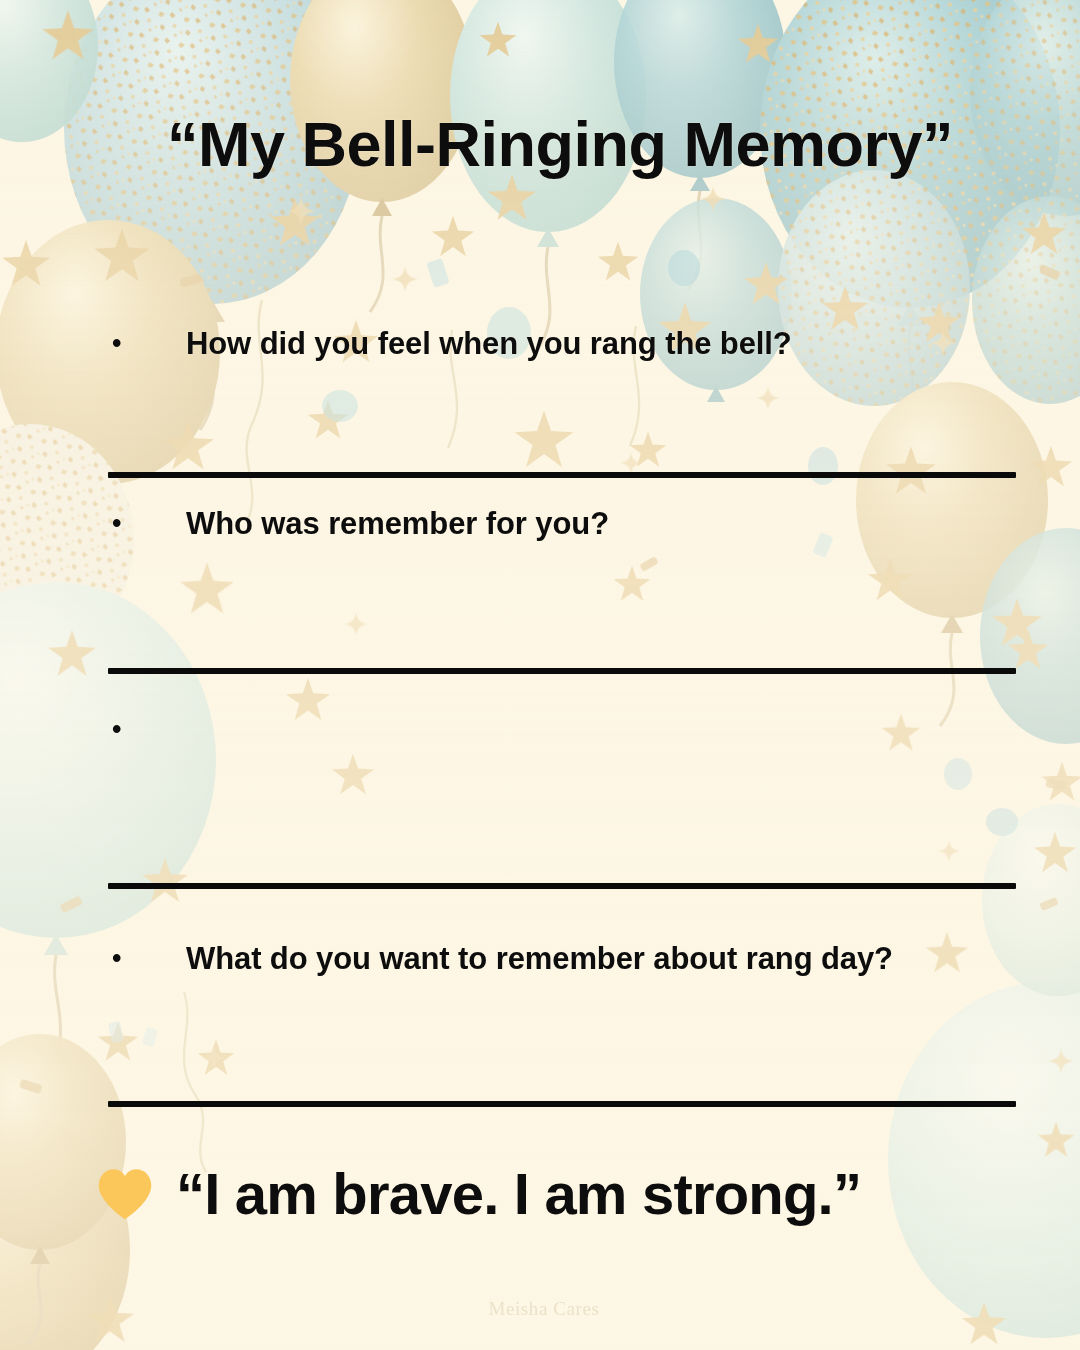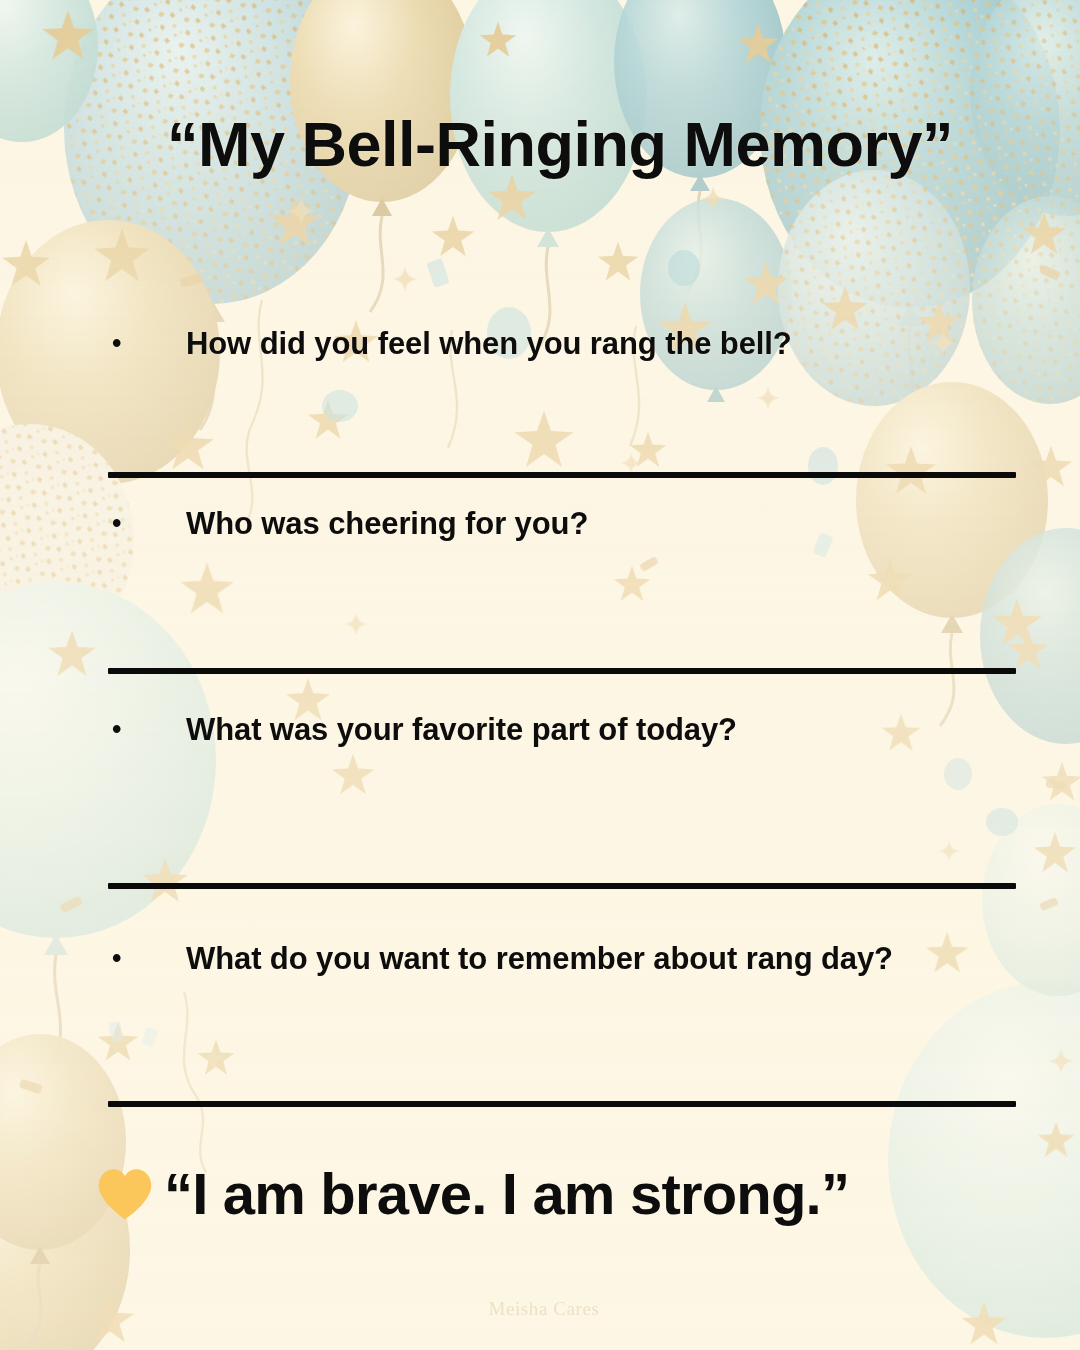--- a/index.html
+++ b/index.html
@@ -87,21 +87,21 @@
     background: #0a0a0a;
     border-radius: 1px;
   }
 
   .affirmation {
     position: absolute;
     left: 96px;
     top: 1160px;
     display: flex;
     align-items: center;
-    gap: 10px;
+    gap: 22px;
   }
   .heart {
     width: 58px;
     height: 54px;
     position: relative;
     flex: 0 0 58px;
   }
   .heart svg { display:block; width:58px; height:54px; }
   .affirm-text {
     font-size: 58px;
@@ -379,29 +379,28 @@
       <div class="question">
         <span class="bullet">•</span>
         <span class="qtext">How did you feel when you rang the bell?</span>
       </div>
     </div>
     <div class="rule" style="top:472px;"></div>
 
     <div class="qblock" style="top:506px;">
       <div class="question">
         <span class="bullet">•</span>
-        <span class="qtext">Who was cheering for you?</span>
+        <span class="qtext">Who was remember for you?</span>
       </div>
     </div>
     <div class="rule" style="top:668px;"></div>
 
     <div class="qblock" style="top:712px;">
       <div class="question">
         <span class="bullet">•</span>
-        <span class="qtext">What was your favorite part of today?</span>
       </div>
     </div>
     <div class="rule" style="top:883px;"></div>
 
     <div class="qblock" style="top:941px;">
       <div class="question">
         <span class="bullet">•</span>
         <span class="qtext">What do you want to remember about rang day?</span>
       </div>
     </div>

